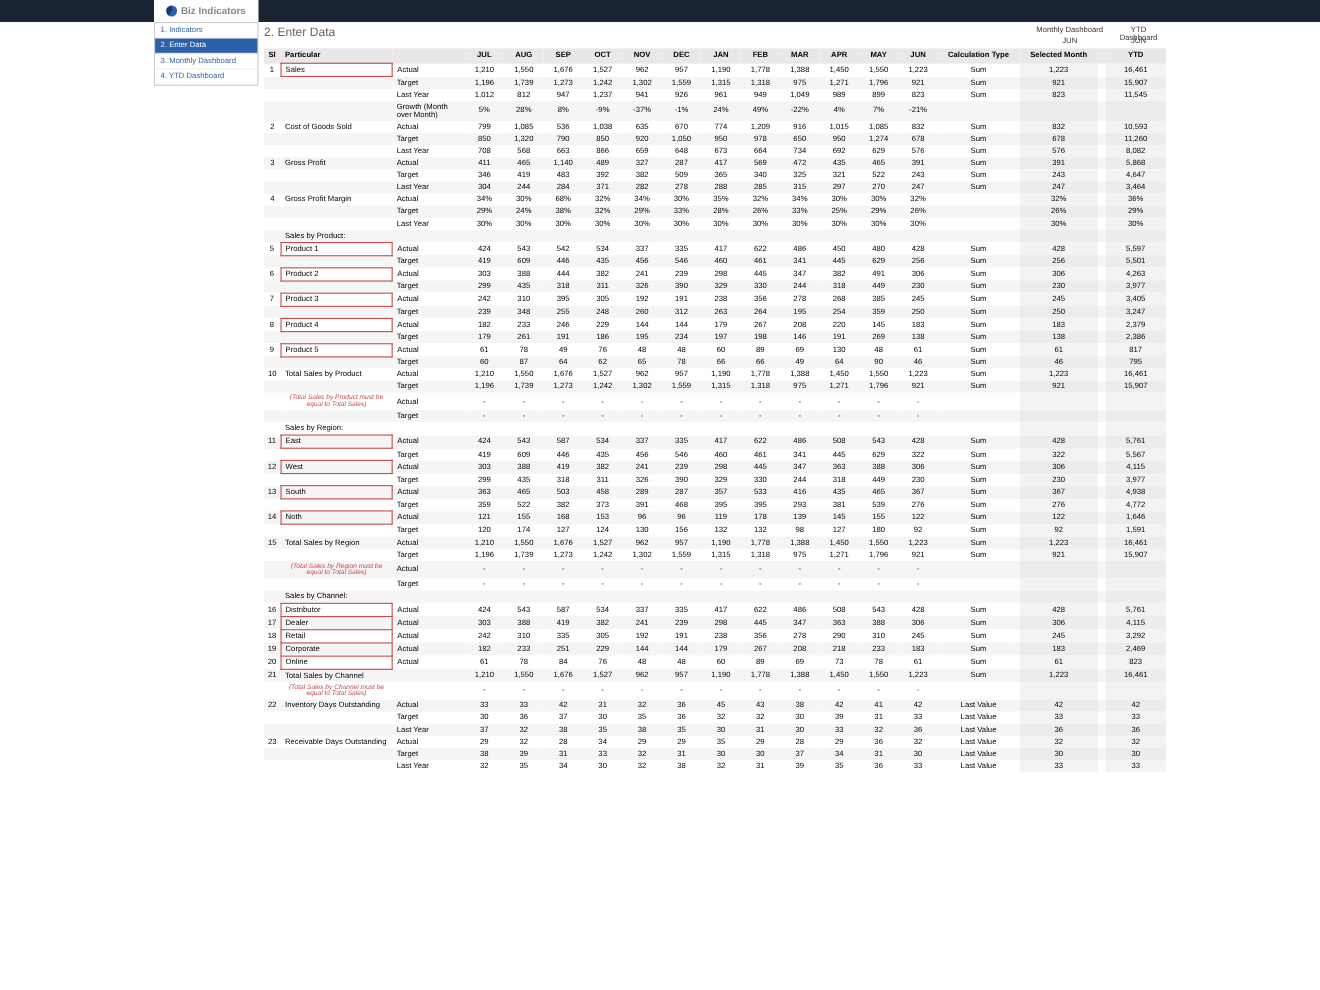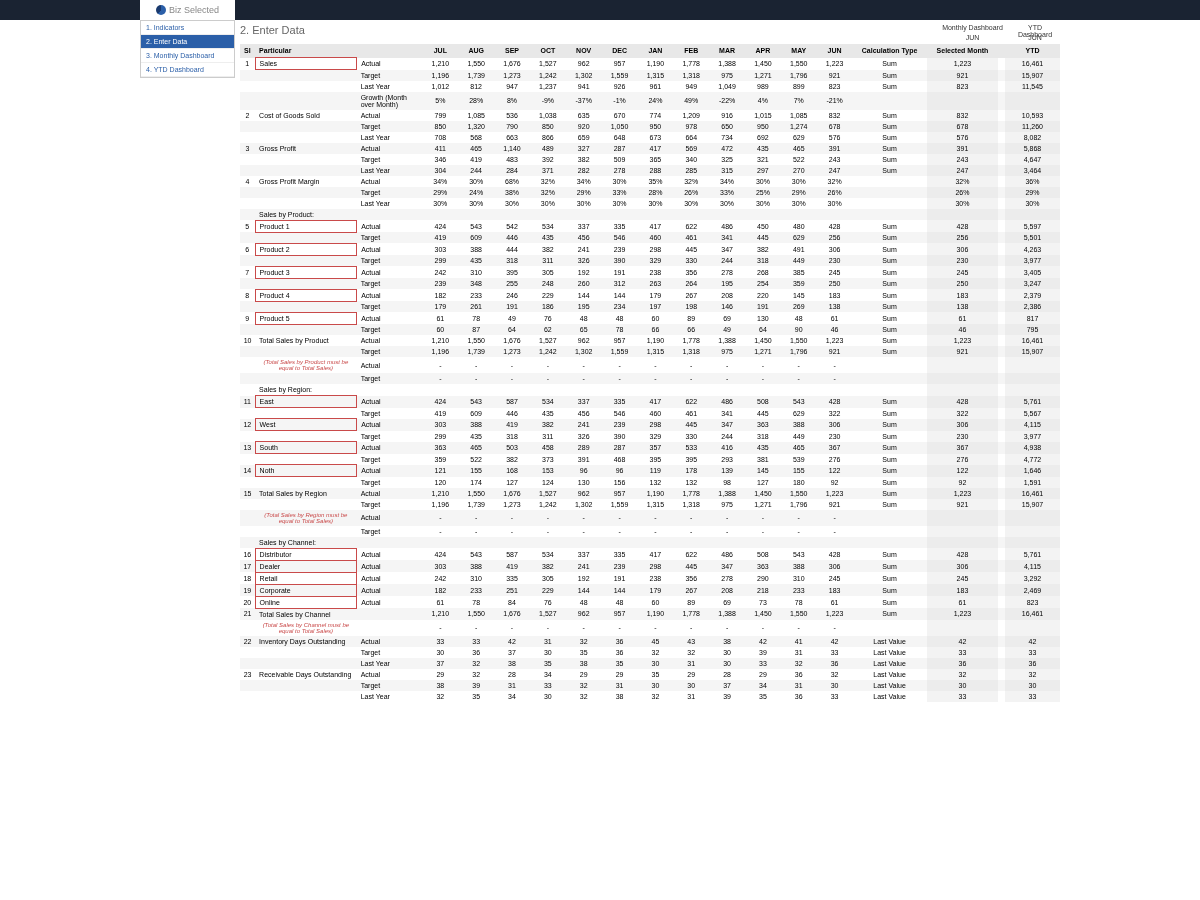--- a/index.html
+++ b/index.html
@@ -1,21 +1,21 @@
 <!DOCTYPE html>
 <html><head>
 <meta charset="utf-8">
 <style>
 * { box-sizing: border-box; margin: 0; padding: 0; }
 body { font-family: Arial, sans-serif; font-size: 8px; background: #fff; width: 1200px; height: 900px; overflow: hidden; }
 .topbar { height: 20px; background: #1a2332; width: 1200px; position: absolute; top: 0; left: 0; }
 .logo-box { position: absolute; top: 0; left: 140px; width: 95px; height: 20px; background: #fff; display: flex; align-items: center; justify-content: center; gap: 3px; }
 .logo-icon { width: 10px; height: 10px; border-radius: 50%; background: conic-gradient(#2b5fa8 0 60%, #1a3a6e 60% 100%); }
 .logo-text { font-size: 9px; font-weight: bold; color: #2b5fa8; }
-.logo-text span { color: #888; font-weight: normal; }
+.logo-text span { color: #888; font-weight: bold; }
 .sidebar { position: absolute; top: 20px; left: 140px; width: 95px; border: 1px solid #ccc; background: #fff; }
 .sidebar-item { padding: 3px 5px; font-size: 7px; color: #2b5fa8; cursor: pointer; border-bottom: 1px solid #eee; }
 .sidebar-item.active { background: #2b5fa8; color: #fff; }
 .main { position: absolute; top: 24px; left: 240px; width: 820px; }
 .page-title { font-size: 11px; color: #666; margin-bottom: 8px; }
 .header-labels { position: absolute; top: 0; right: 0; display: flex; font-size: 7px; color: #333; }
 .header-labels .col1 { width: 75px; text-align: center; }
 .header-labels .col2 { width: 50px; text-align: center; }
 .header-sub { position: absolute; top: 10px; right: 0; display: flex; font-size: 7px; color: #333; }
 .header-sub .col1 { width: 75px; text-align: center; }
@@ -41,21 +41,21 @@
 .section-head td { font-weight: normal; text-align: left; padding-left: 4px; }
 .note { font-size: 6px; color: #c94a4a; font-style: italic; padding: 2px 4px; }
 .red-border { border: 1px solid #c94a4a; }
 </style>
 </head>
 <body>
 
 <div class="topbar"></div>
 <div class="logo-box">
   <div class="logo-icon"></div>
-  <div class="logo-text"><span>Biz</span> <span>Selected</span></div>
+  <div class="logo-text"><span>Biz</span> <span>Indicators</span></div>
 </div>
 
 <div class="sidebar" id="sidebar">
     <div class="sidebar-item">1. Indicators</div>
     <div class="sidebar-item active">2. Enter Data</div>
     <div class="sidebar-item">3. Monthly Dashboard</div>
     <div class="sidebar-item">4. YTD Dashboard</div>
   </div>
 
 <div class="main">

